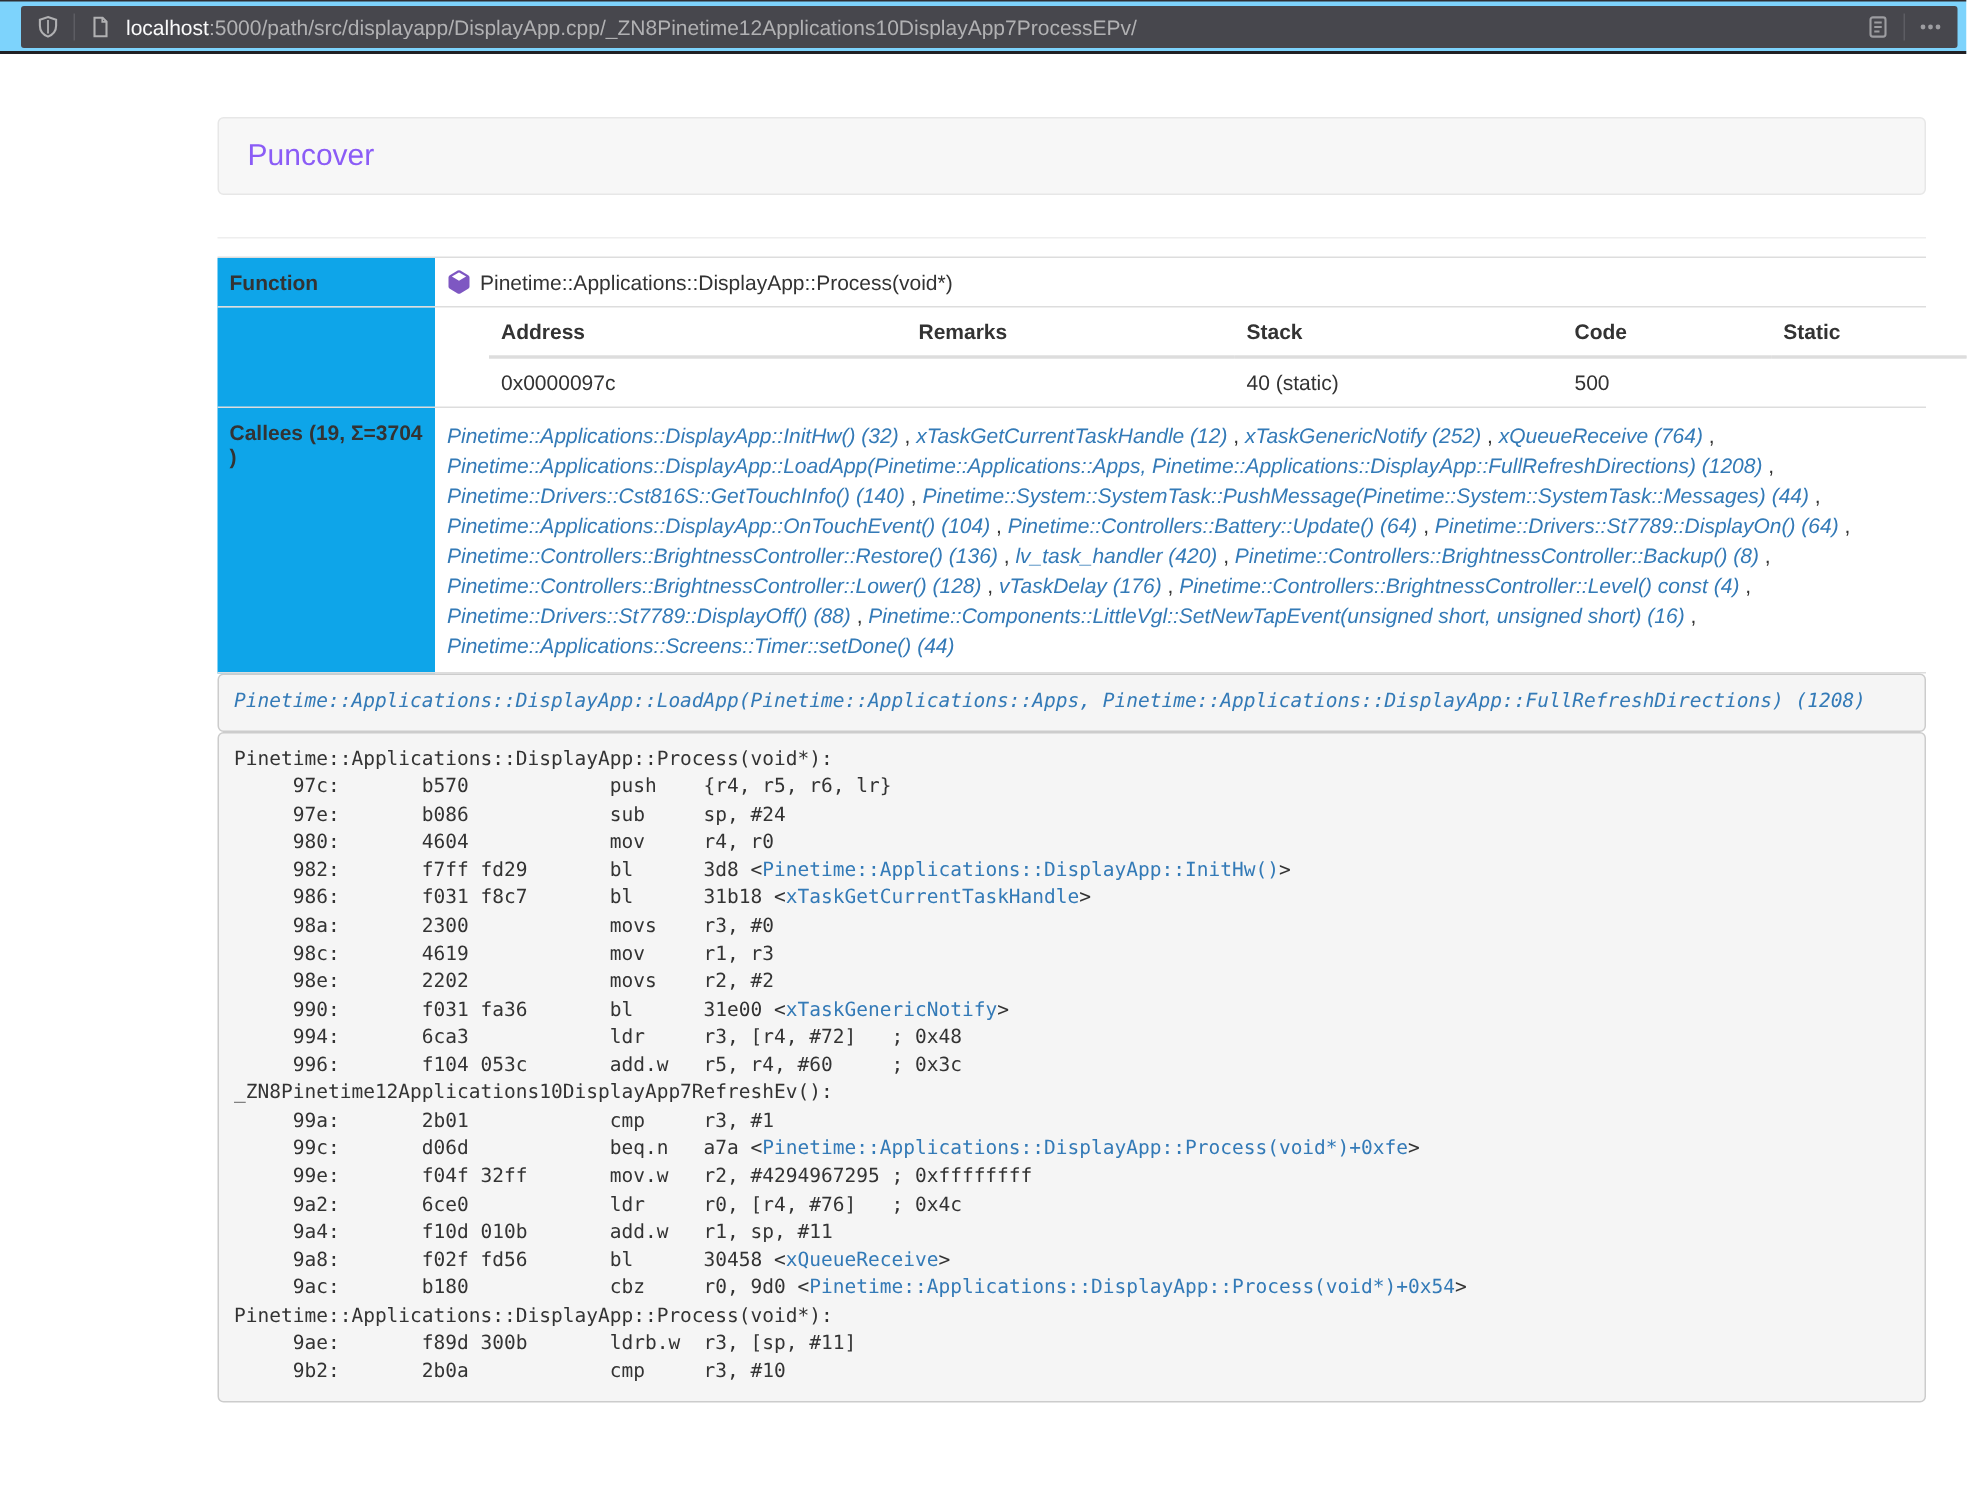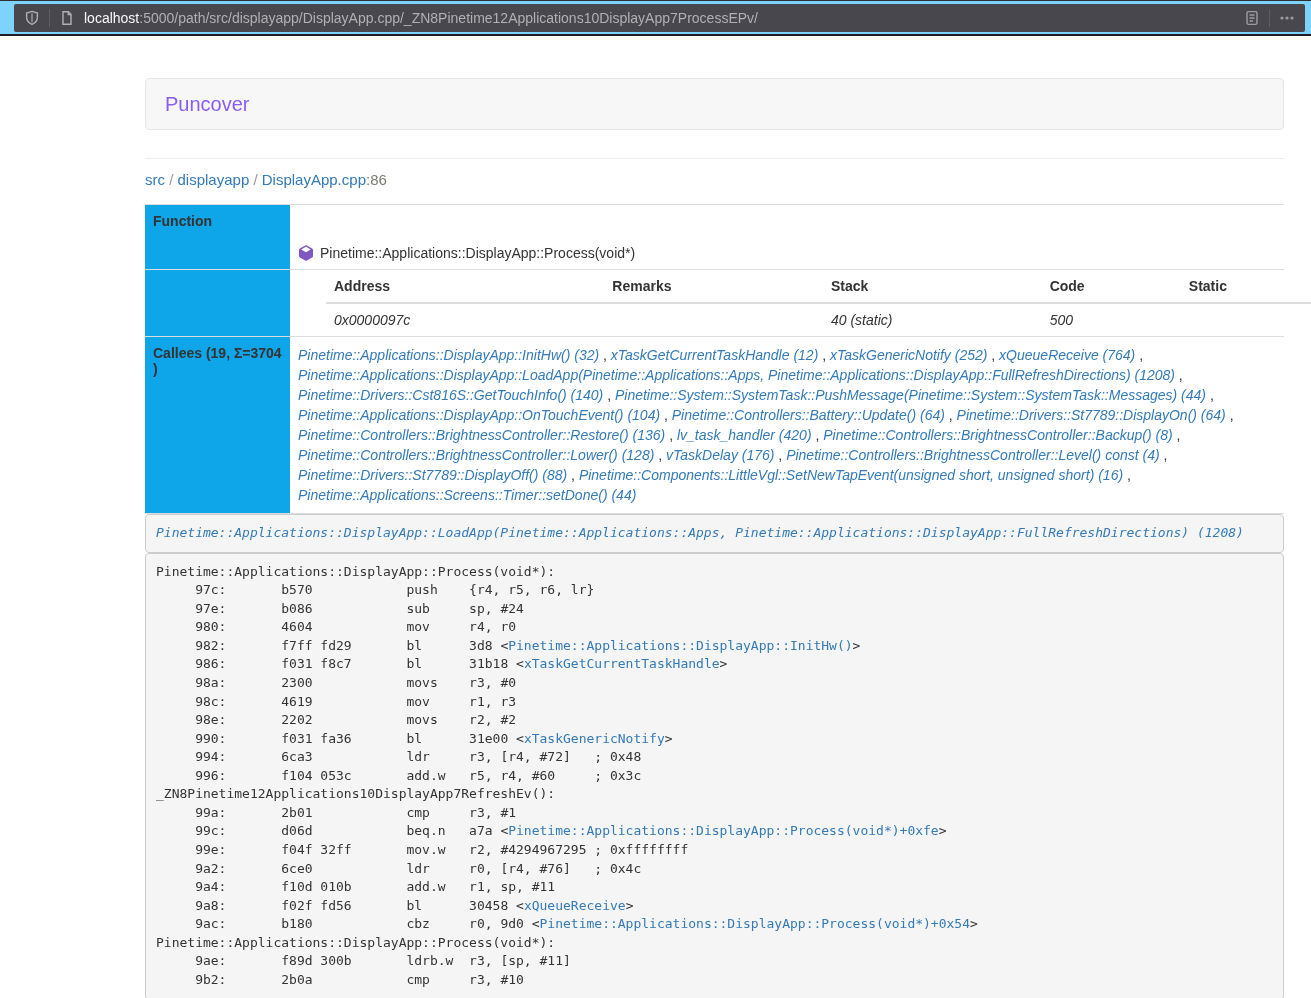--- a/index.html
+++ b/index.html
@@ -62,23 +62,23 @@
   }
   td.no-pad { padding:0 !important; }
 
   table.inner {
     width:100%; border-collapse:collapse; font-size:14px;margin-left:36px;
   }
   table.inner th {
     padding:8px; text-align:left; font-weight:bold;
     border-bottom:2px solid #ddd;
   }
-  table.inner td { padding:8px;font-style:italic; }
-
-  .fn-name-cell { display:flex; align-items:flex-start;margin-top:32px; }
+  table.inner td { padding:8px; }
+
+  .fn-name-cell { display:flex; align-items:flex-start; }
   .pkg-icon { width:16px; height:16px; margin-right:6px; flex:0 0 auto; }
 
   a.sym-link { color:#337ab7; text-decoration:none;font-style:italic; }
   .callees-cell { line-height:20px; }
   .callee-sep { color:#333; }
 
   pre.codebox {
     font-family:"DejaVu Sans Mono", monospace;
     font-size:13px; line-height:1.42857;
     background:#f5f5f5; border:1px solid #ccc; border-radius:4px;
@@ -119,21 +119,20 @@
 </div>
 
 <div class="container">
 
   <div class="title-panel">
     <span>Puncover</span>
   </div>
 
   <hr class="rule">
 
-  <div class="breadcrumb"><a href="#">src</a><span class="bc-sep"> / </span><a href="#">displayapp</a><span class="bc-sep"> / </span><a href="#">DisplayApp.cpp</a><span class="bc-suffix">:86</span></div>
 
   <table class="fn-table">
     <tbody>
       <tr>
         <th>Function</th>
         <td>
           <span class="fn-name-cell">
             <svg class="pkg-icon" viewBox="0 0 16 16">
               <path fill="#7e57c2" d="M8.878.392a1.75 1.75 0 0 0-1.756 0l-5.25 3.045A1.75 1.75 0 0 0 1 4.951v6.098c0 .624.332 1.2.872 1.514l5.25 3.045a1.75 1.75 0 0 0 1.756 0l5.25-3.045c.54-.313.872-.89.872-1.514V4.951c0-.624-.332-1.2-.872-1.514ZM7.875 1.69a.25.25 0 0 1 .25 0l4.63 2.685L8 7.133 3.245 4.375ZM2.5 5.677v5.372c0 .09.047.171.125.216l4.625 2.683V8.432Zm6.25 8.271 4.625-2.683a.25.25 0 0 0 .125-.216V5.677L8.75 8.432Z"></path>
             </svg>

